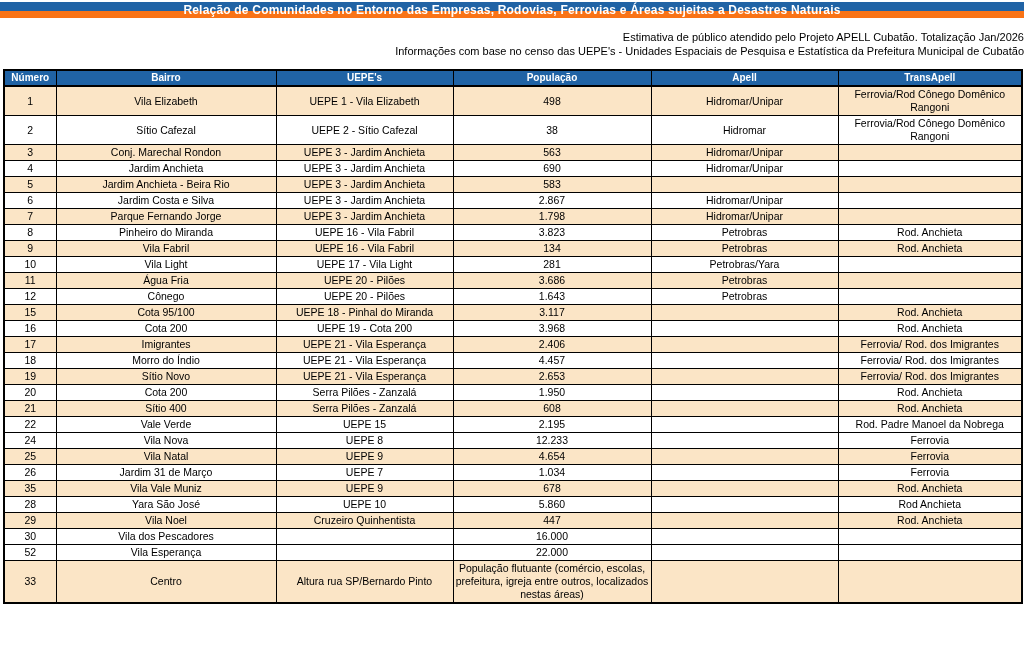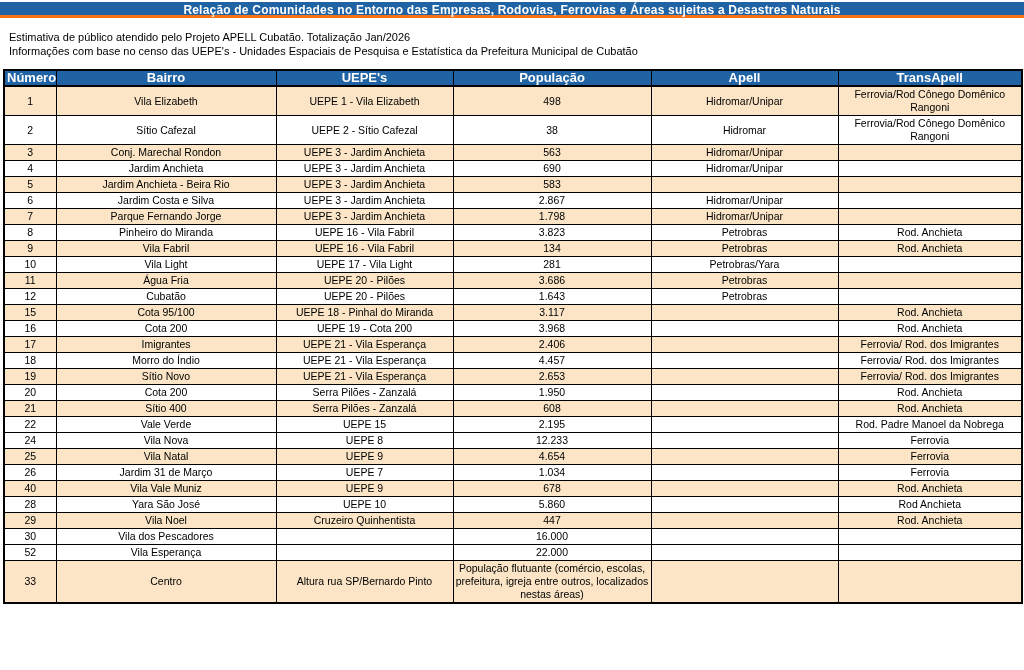--- a/index.html
+++ b/index.html
@@ -8,44 +8,44 @@
     width: 1024px; height: 670px; overflow: hidden;
     font-family: "Liberation Sans", sans-serif;
     color: #000;
   }
   .page { width: 1024px; height: 670px; position: relative; background: #fff; }
 
   .title-bar {
     margin-top: 2px;
     width: 1024px; height: 16px;
     background: #2063A5;
-    border-bottom: 3px solid #f97316;
+    border-bottom: 7px solid #f97316;
     text-align: center;
     color: #fff; font-weight: bold; font-size: 12px; line-height: 16px;
     letter-spacing: 0.2px;
   }
 
   .subtitles {
     margin-top: 12px;
-    text-align: left;
+    text-align: right;
     font-size: 11px; line-height: 14px;
     color: #000;
     padding-left: 9px;
   }
 
   table.communities {
     margin: 11px 0 0 3px;
     width: 1018px;
     border-collapse: collapse;
     table-layout: fixed;
     border: 2px solid #000;
   }
   table.communities th {
     background: #2063A5; color: #fff;
-    font-size: 13px; font-weight: bold;
+    font-size: 10px; font-weight: bold;
     height: 16px; line-height: 14px;
     border: 1px solid #000;
     border-bottom: 2px solid #000;
     text-align: center;
     padding: 0 2px;
   }
   table.communities td {
     font-size: 10.5px; line-height: 13px;
     height: 14px;
     border: 1px solid #000;
@@ -174,21 +174,21 @@
         <tr class="alt">
           <td>11</td>
           <td>Água Fria</td>
           <td>UEPE 20 - Pilões</td>
           <td>3.686</td>
           <td>Petrobras</td>
           <td></td>
         </tr>
         <tr>
           <td>12</td>
-          <td>Cubatão</td>
+          <td>Cônego</td>
           <td>UEPE 20 - Pilões</td>
           <td>1.643</td>
           <td>Petrobras</td>
           <td></td>
         </tr>
         <tr class="alt">
           <td>15</td>
           <td>Cota 95/100</td>
           <td>UEPE 18 - Pinhal do Miranda</td>
           <td>3.117</td>
@@ -269,21 +269,21 @@
         </tr>
         <tr>
           <td>26</td>
           <td>Jardim 31 de Março</td>
           <td>UEPE 7</td>
           <td>1.034</td>
           <td></td>
           <td>Ferrovia</td>
         </tr>
         <tr class="alt">
-          <td>40</td>
+          <td>35</td>
           <td>Vila Vale Muniz</td>
           <td>UEPE 9</td>
           <td>678</td>
           <td></td>
           <td>Rod. Anchieta</td>
         </tr>
         <tr>
           <td>28</td>
           <td>Yara São José</td>
           <td>UEPE 10</td>

